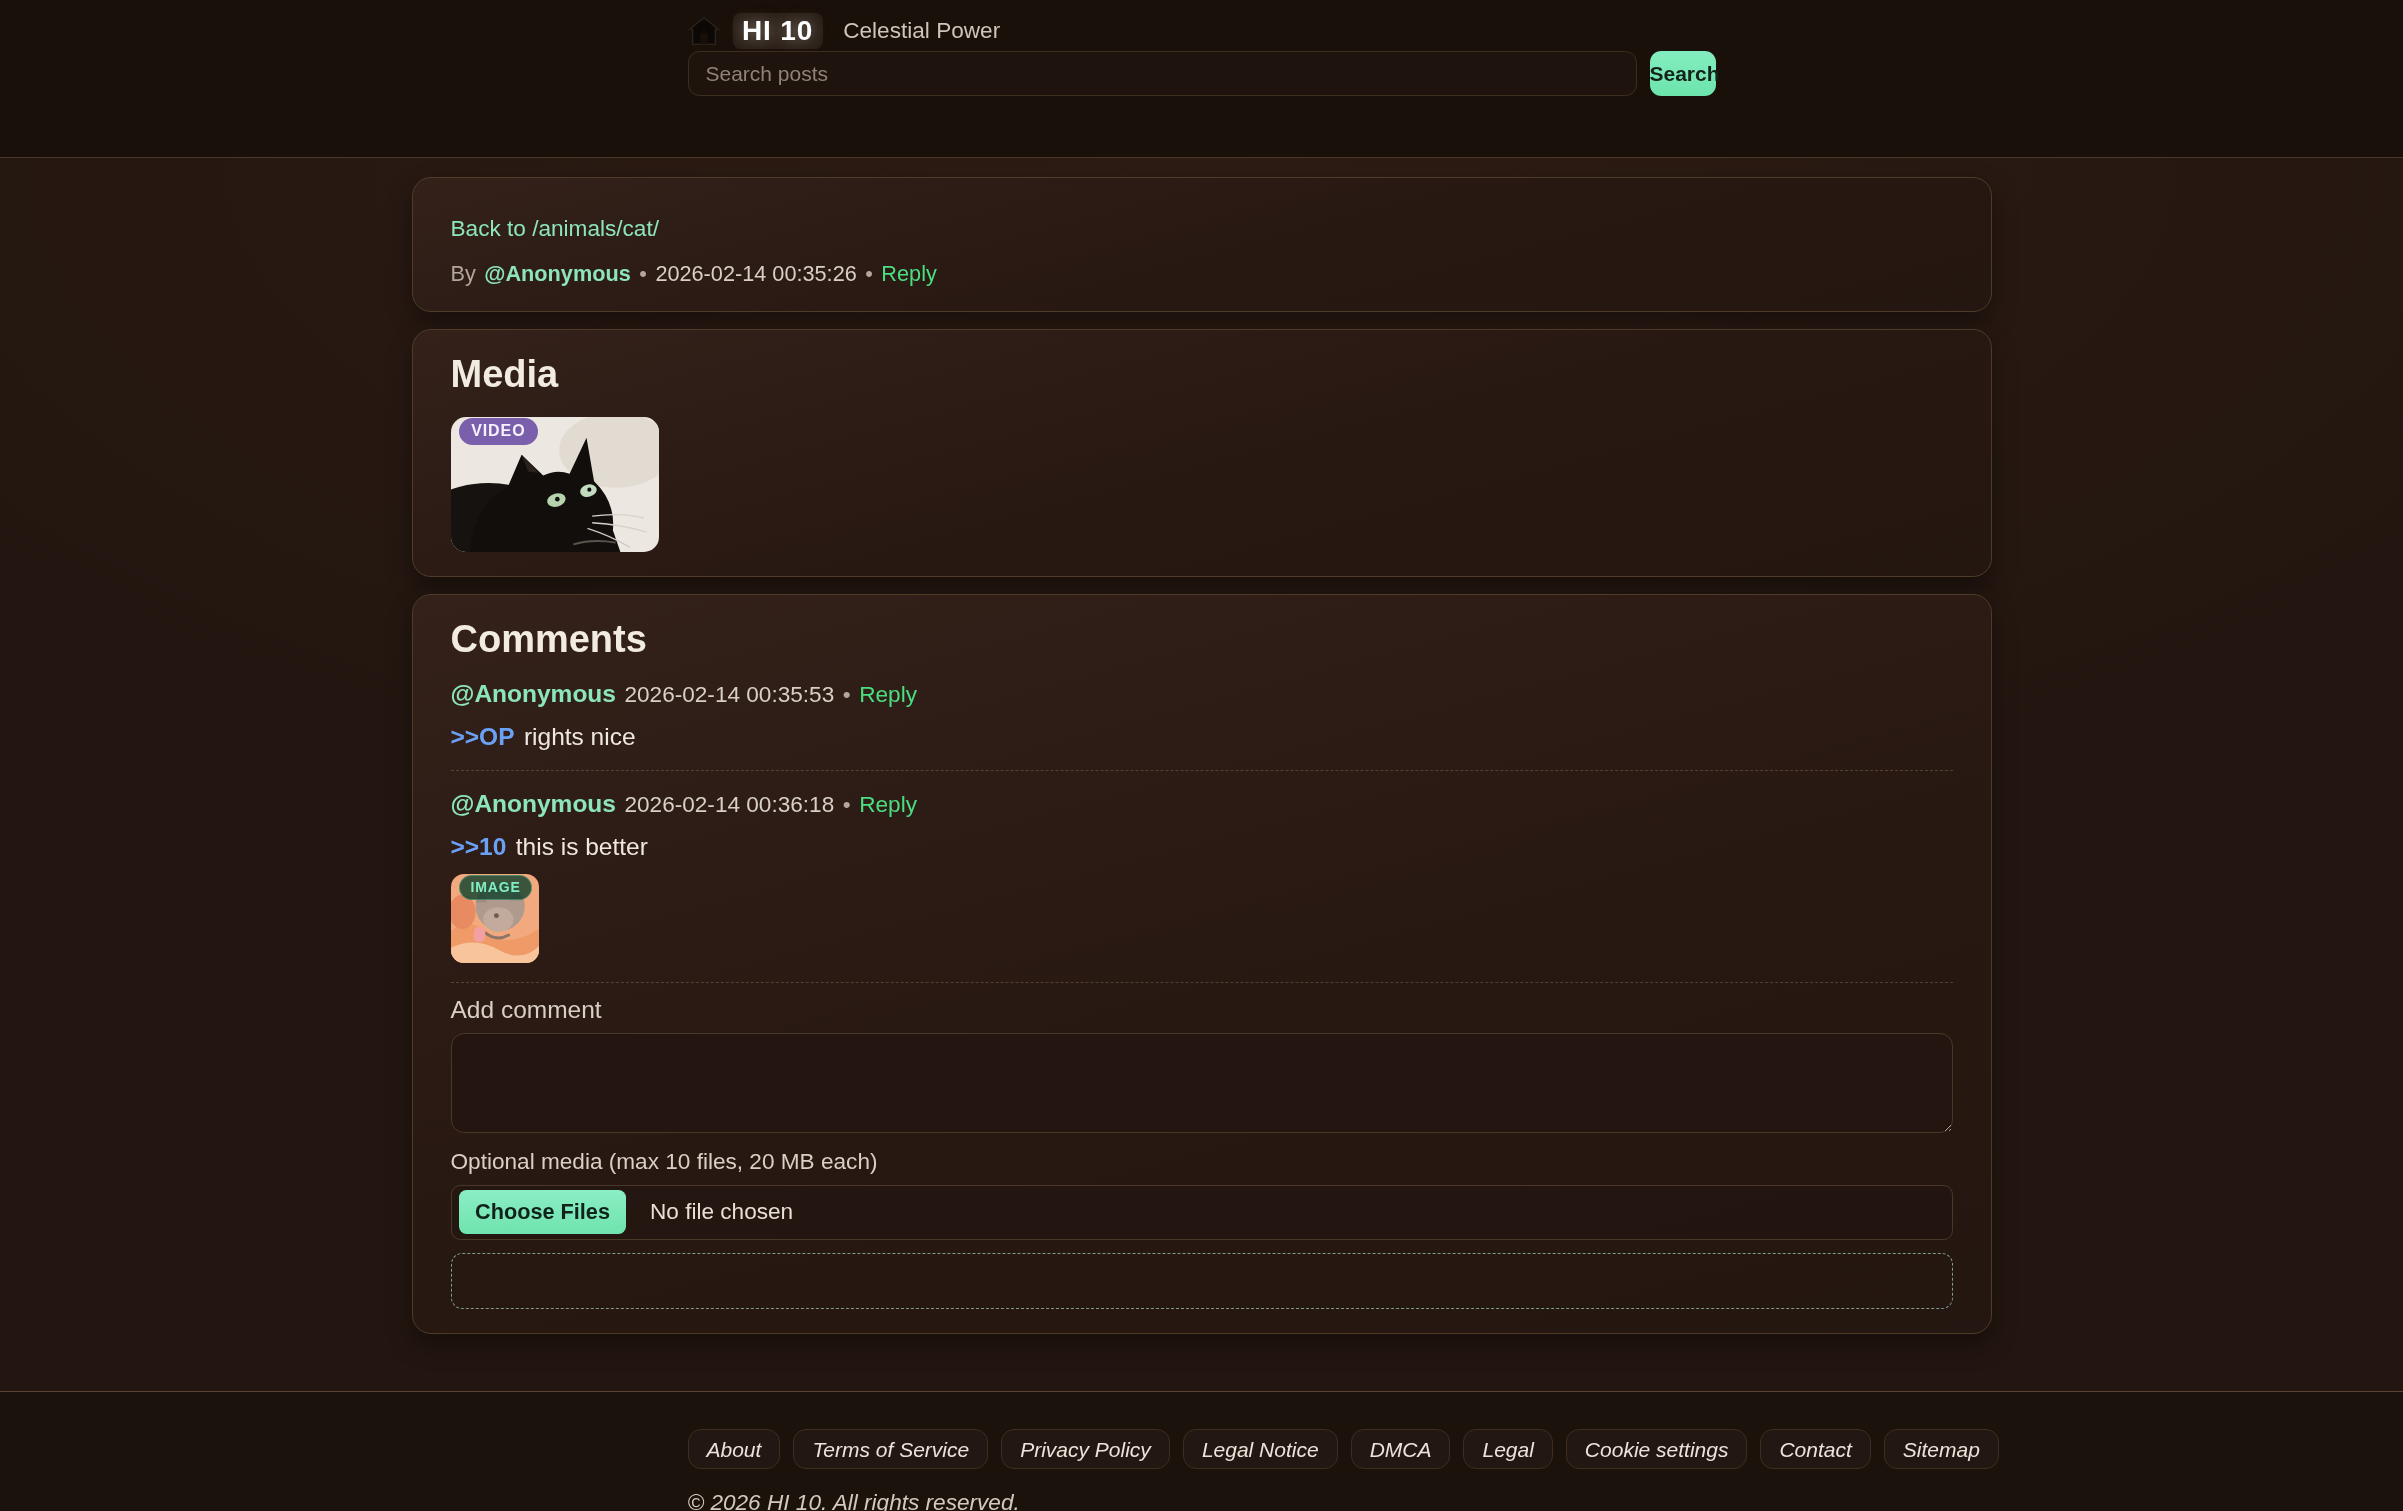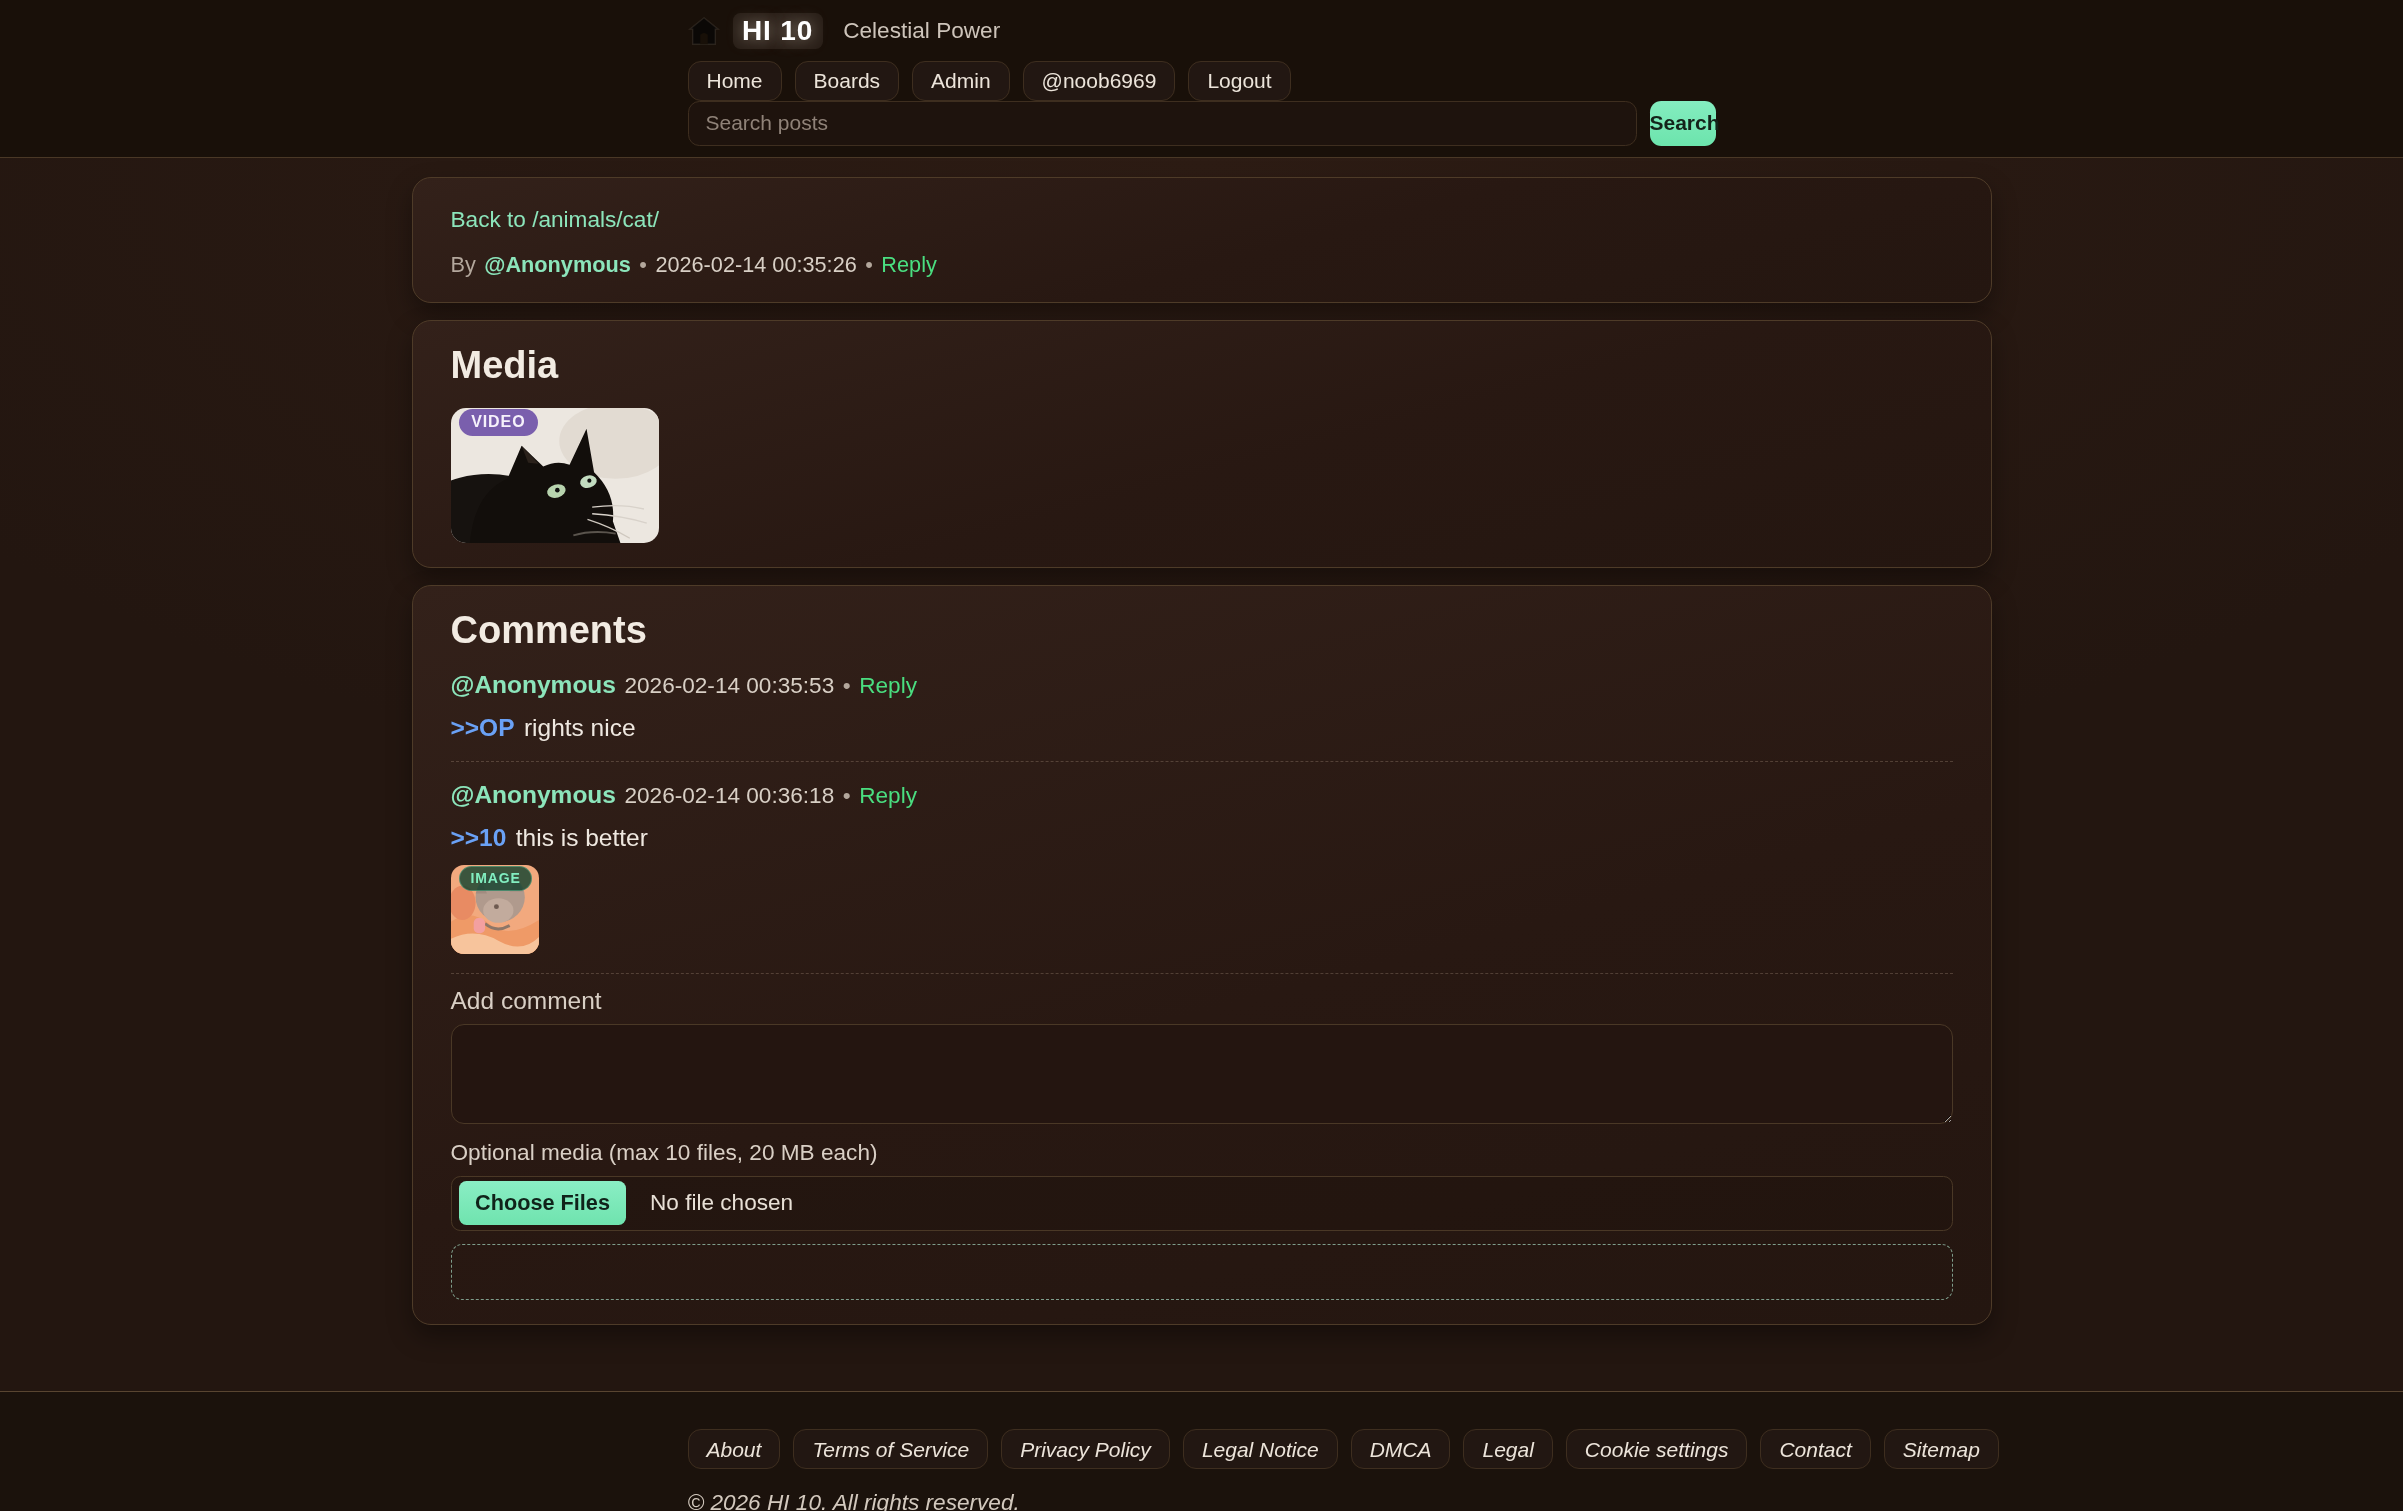--- a/index.html
+++ b/index.html
@@ -58,21 +58,21 @@
     padding:19px 0 21px 0;
   }
   .content { width:1580px; margin:0 auto; display:flex; flex-direction:column; gap:17px; }
   .card {
     background:linear-gradient(165deg,#33211a 0%, #281812 55%, #241610 100%);
     border:1.9px solid #4e3b28; border-radius:19px;
     box-shadow:0 11.3px 24.5px rgba(0,0,0,0.35);
     padding:22.6px 38px 24.5px 38px;
   }
   .post-title { font-size:45px; font-weight:bold; color:#f4eee5; letter-spacing:0.5px; }
-  .back-link { display:inline-block; margin-top:6px; font-size:22.6px; color:#8ce5bb; text-decoration:none; cursor:pointer; }
+  .back-link { display:inline-block; margin-top:15px; font-size:22.6px; color:#8ce5bb; text-decoration:none; cursor:pointer; }
   .meta { margin-top:19px; font-size:21.7px; color:#b3a79c; display:flex; align-items:baseline; }
   .meta > * + * { margin-left:8.5px; }
   .meta .author { color:#8ce5bb; font-weight:bold; }
   .meta .timestamp { color:#d8cfc5; }
   .meta .reply-link { color:#4ade80; cursor:pointer; }
   .section-heading { font-size:38px; font-weight:bold; color:#f2ebe2; }
 
   
   .thumb { position:relative; border-radius:15px; overflow:hidden; cursor:pointer; display:block; }
   .video-thumb { width:208px; height:135px; margin-top:21px; }
@@ -143,27 +143,20 @@
 
 <div class="header">
   <div class="header-inner">
     <div class="brand-row">
       <svg class="home-icon" viewBox="0 0 34 34">
         <path d="M17 3 L32 15 L29 15 L29 31 L5 31 L5 15 L2 15 Z" fill="#0b0806" stroke="rgba(255,240,220,0.10)" stroke-width="1.5"></path>
         <path d="M13 31 L13 21 Q17 17 21 21 L21 31 Z" fill="#181008"></path>
       </svg>
       <span class="logo-text">HI 10</span>
       <span class="tagline">Celestial Power</span>
-    </div>
-    <div class="nav-row">
-      <span class="pill">Home</span>
-      <span class="pill">Boards</span>
-      <span class="pill">Admin</span>
-      <span class="pill">@noob6969</span>
-      <span class="pill">Logout</span>
     </div>
     <div class="search-row">
       <input class="search-input" type="text" placeholder="Search posts" style="">
       <button class="search-btn">Search</button>
     </div>
   </div>
 </div>
 
 <div class="main">
   <div class="content">

